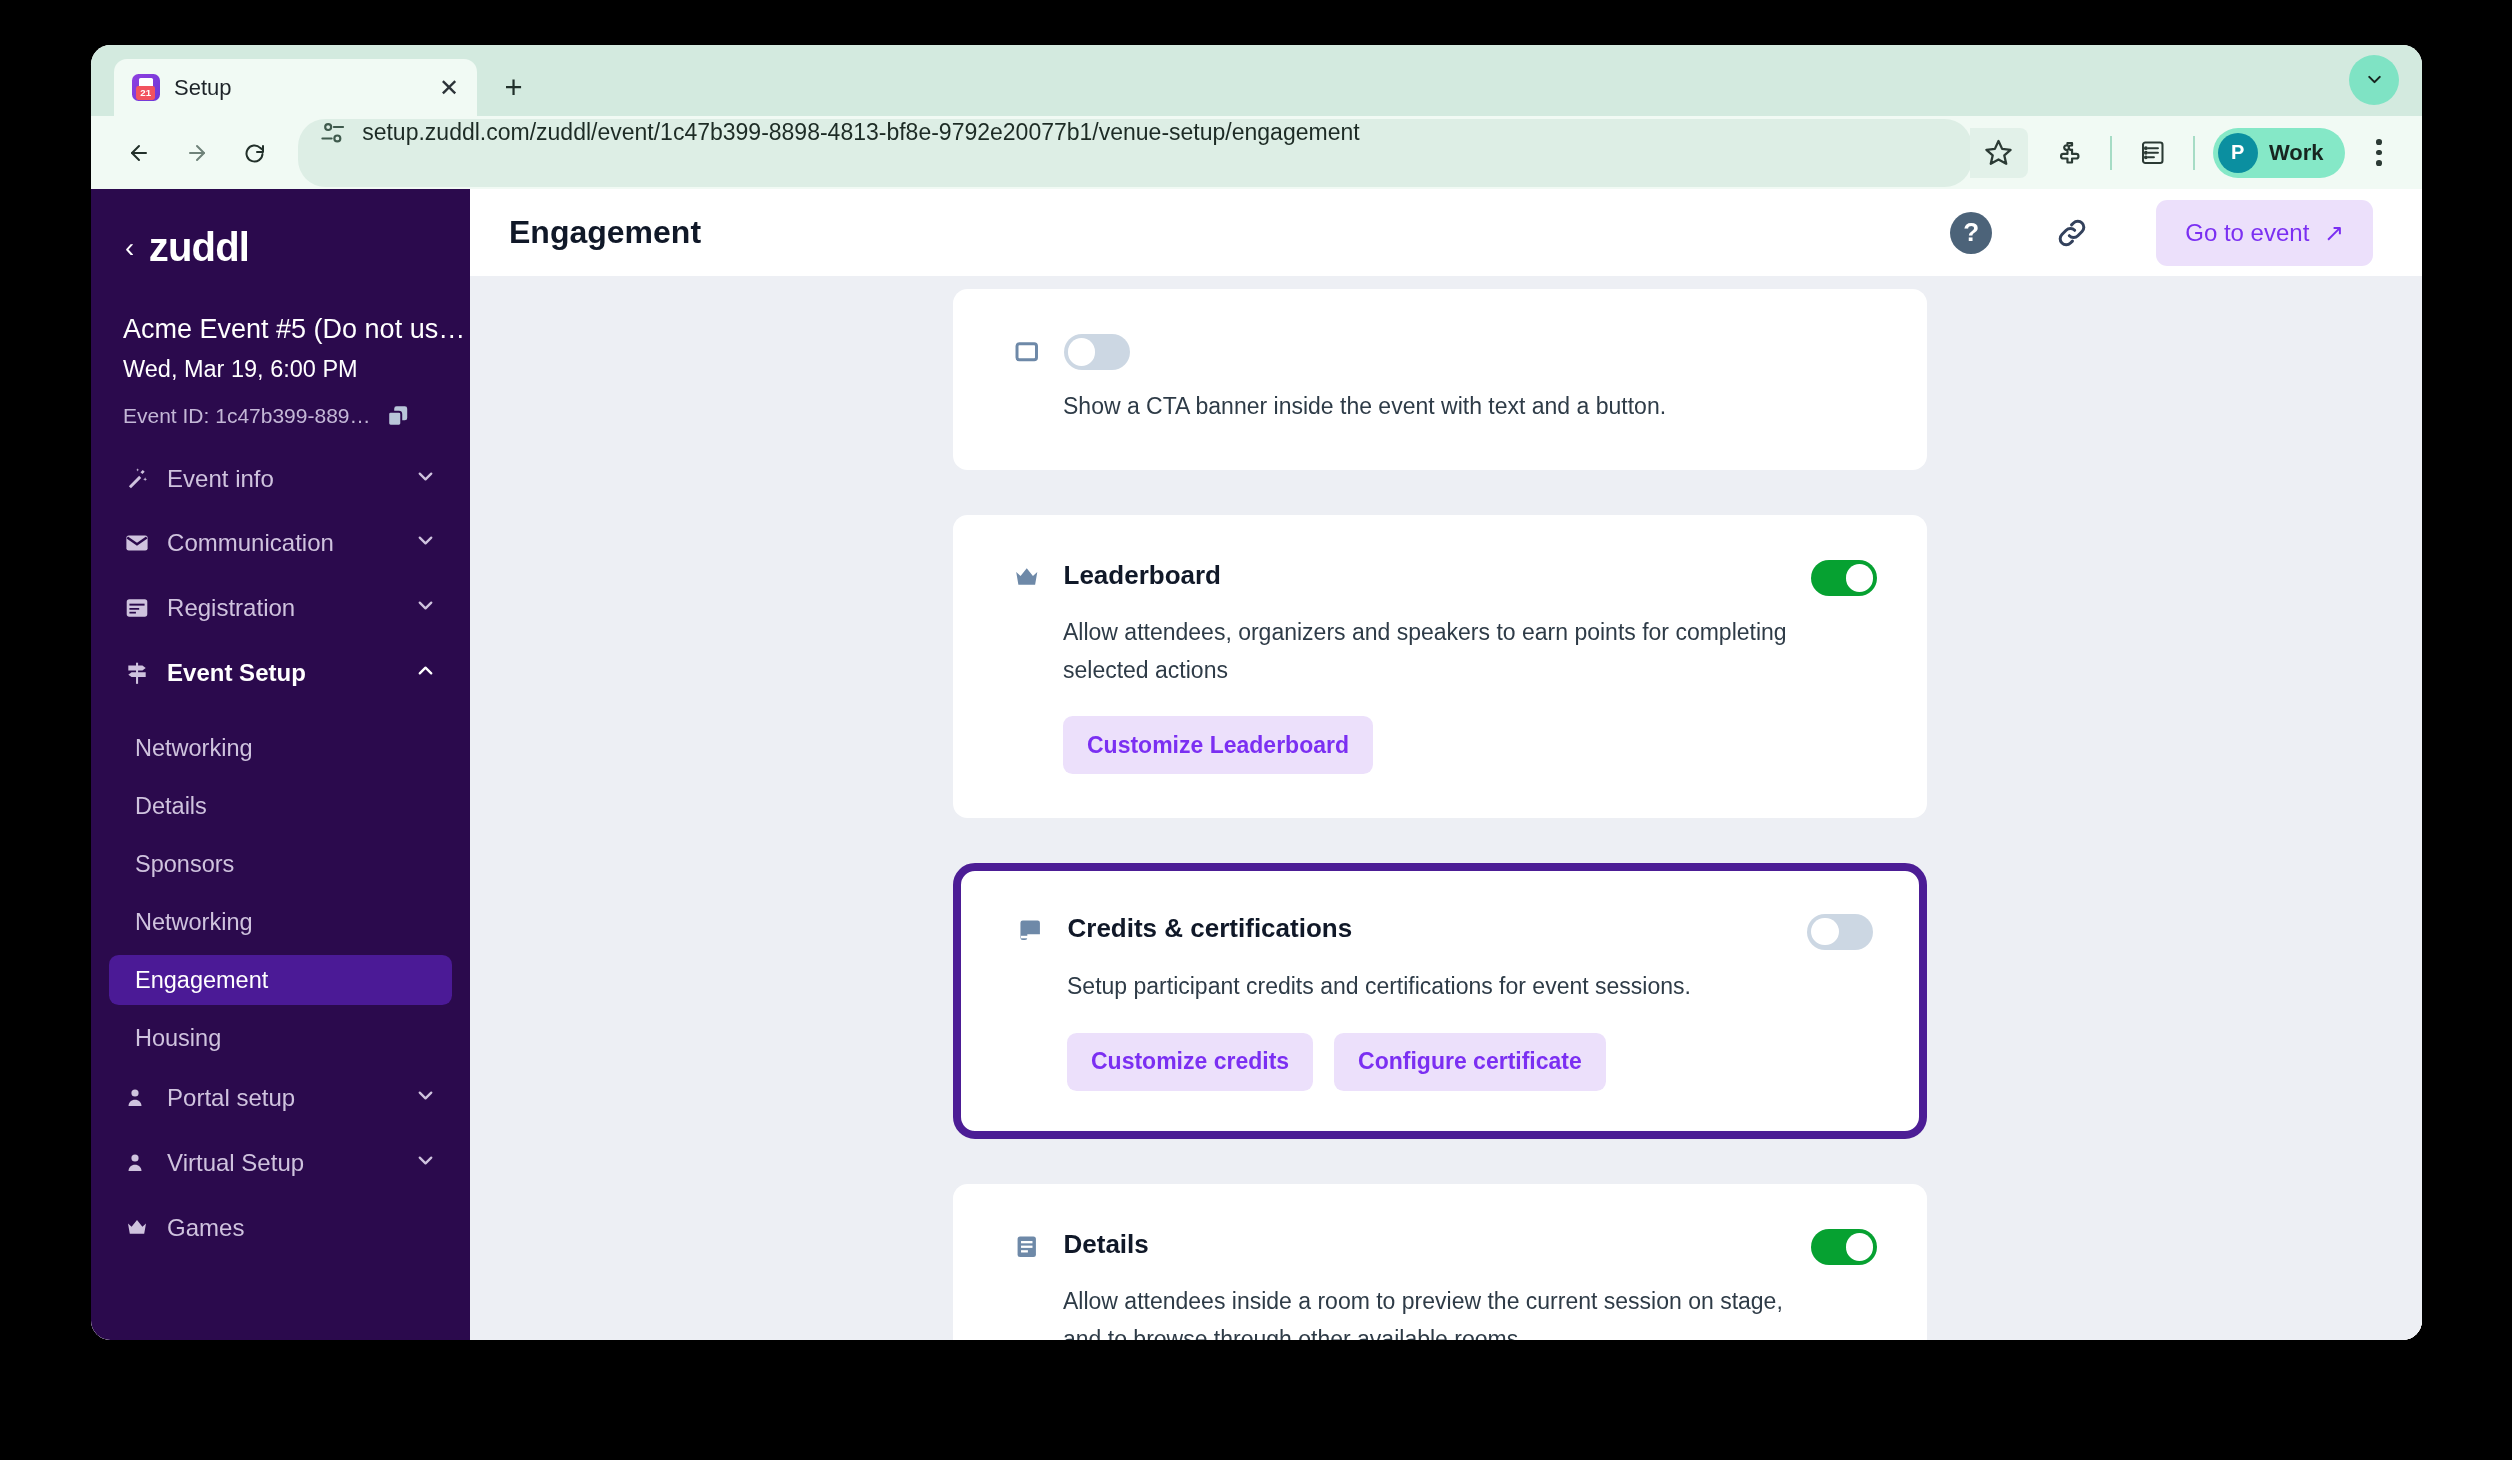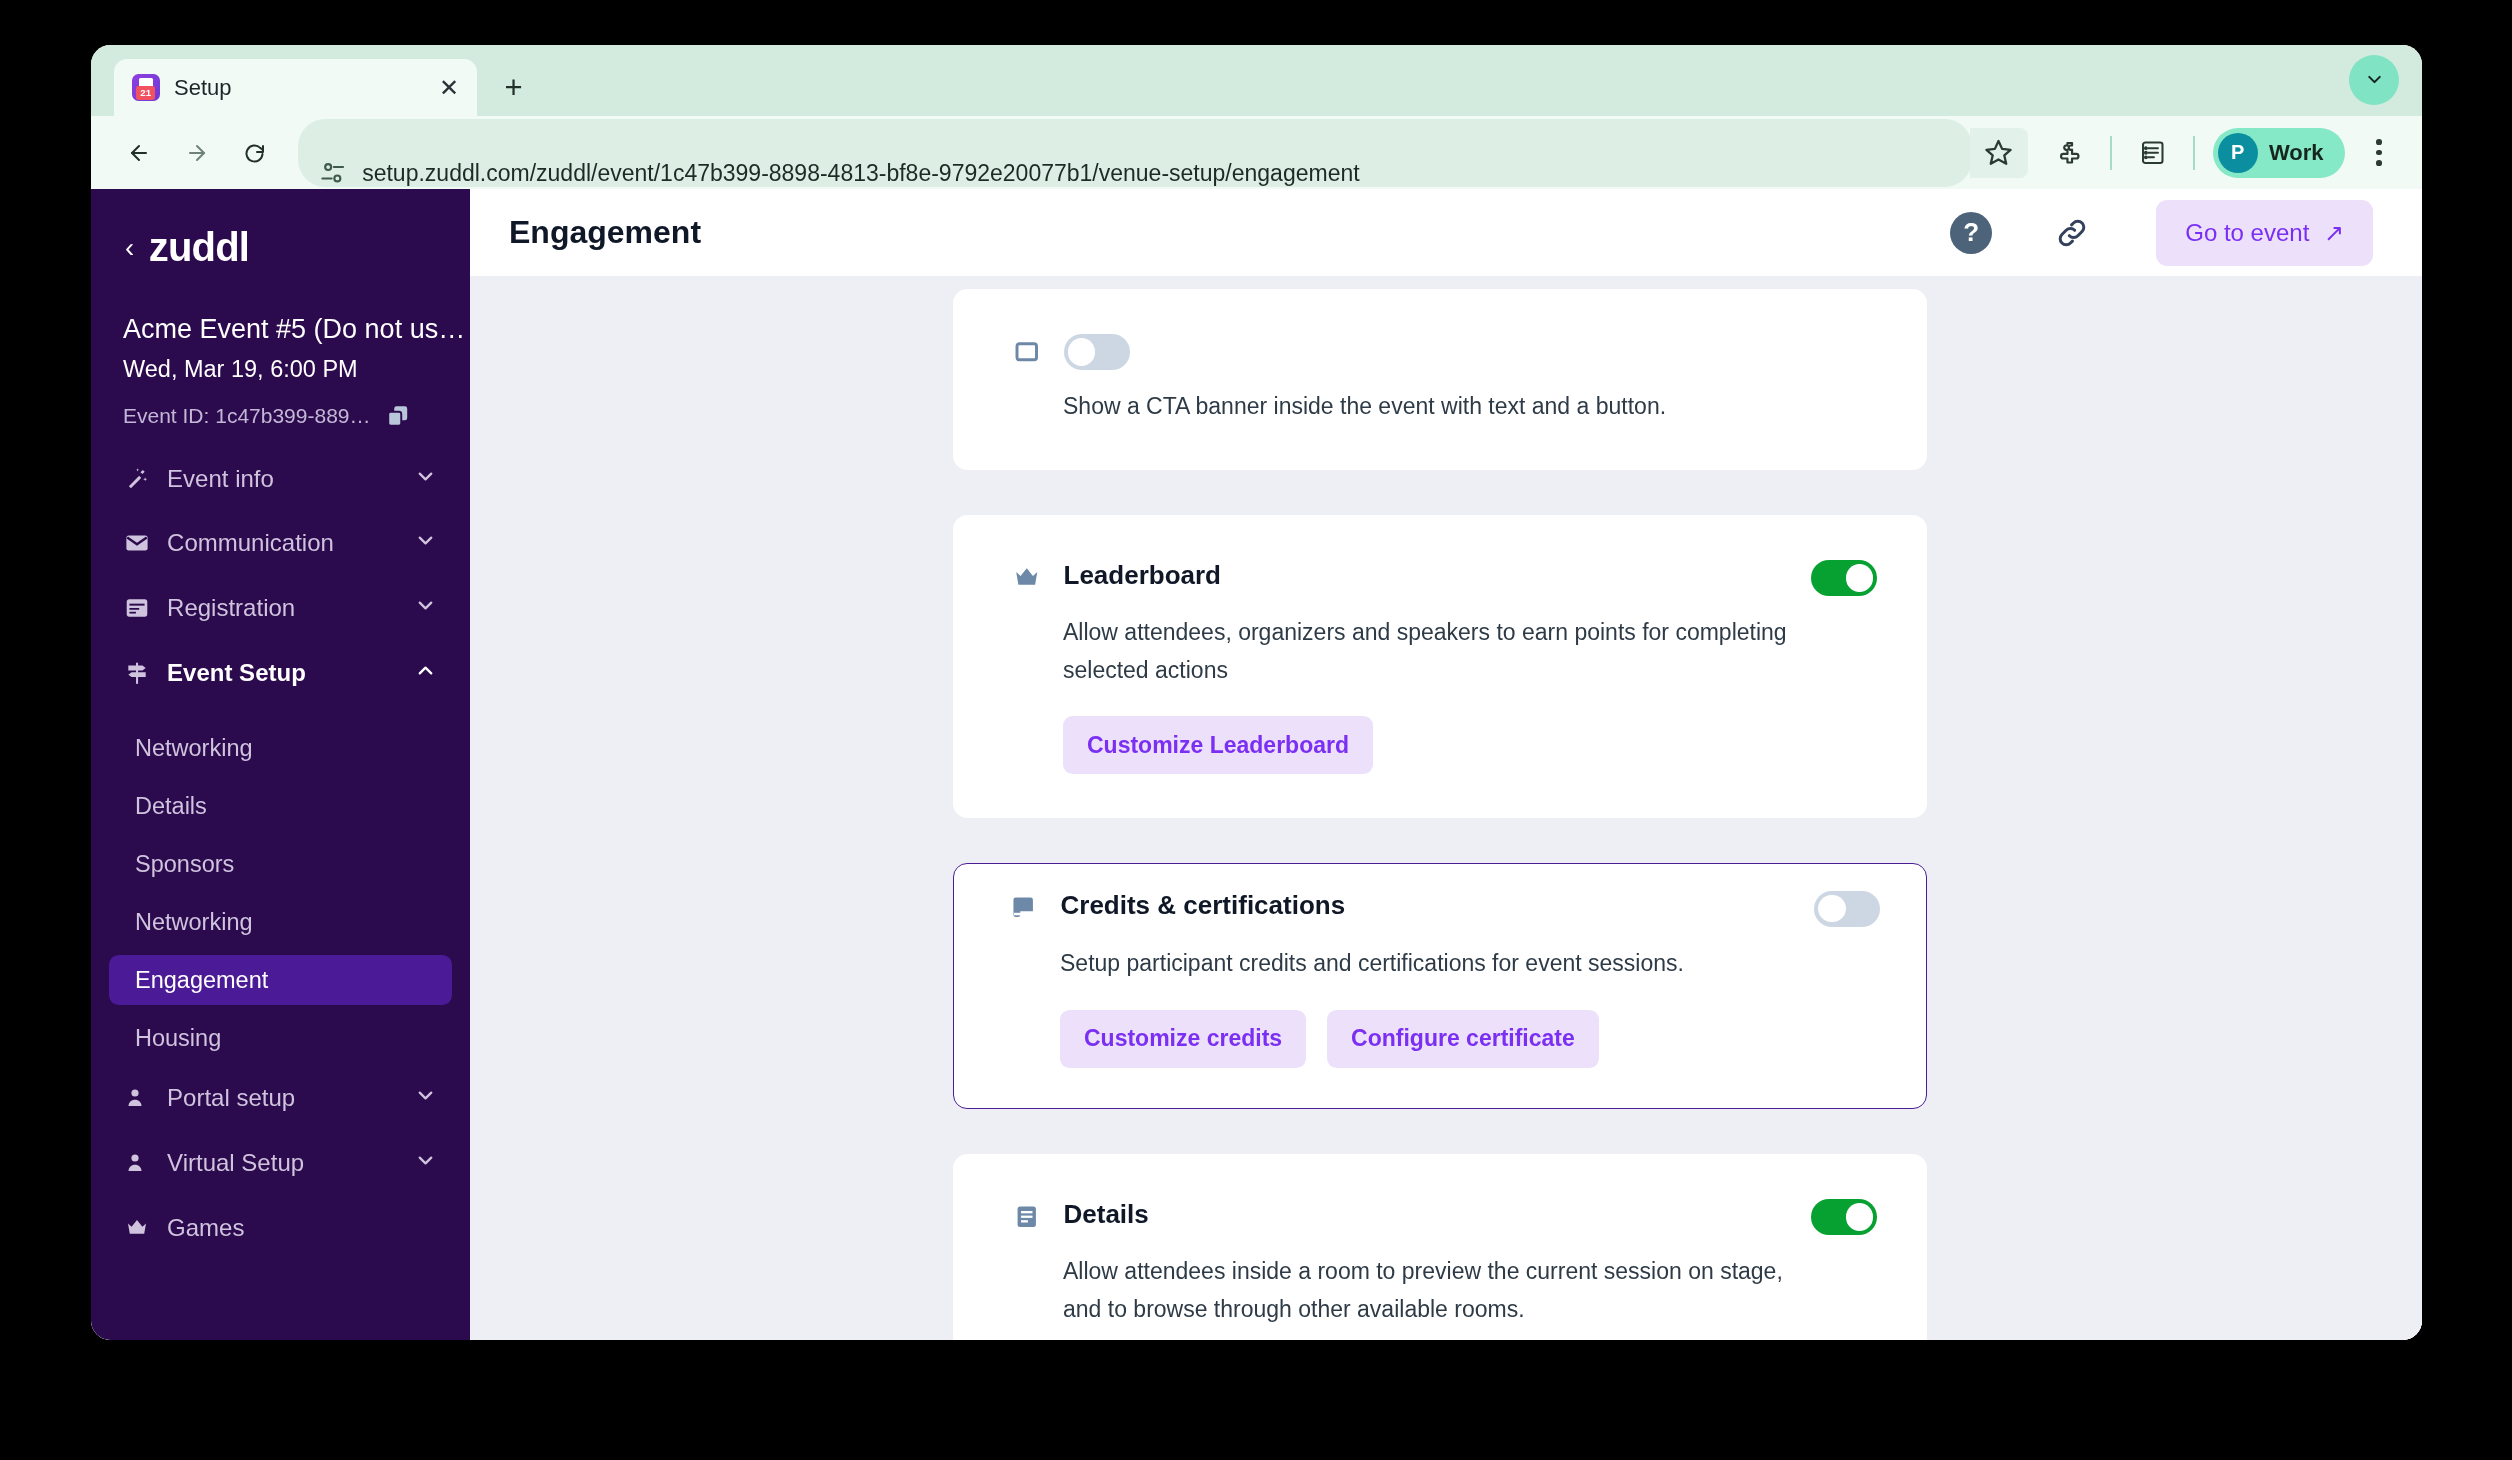--- a/index.html
+++ b/index.html
@@ -114,21 +114,21 @@
     cursor: pointer; flex: none;
   }
   .nav-btn svg { width: 24px; height: 24px; }
 
   .omnibox {
     flex: 1;
     height: 68px;
     margin-left: 9.7px; margin-right: 11.3px;
     background: #ddeee5;
     border-radius: 27.5px;
-    display: flex; align-items: flex-end;
+    display: flex; align-items: flex-start;
     padding: 0 21px;
     min-width: 0;
   }
   .site-icon { width: 27.5px; height: 27.5px; flex: none; }
   .url-text {
     margin-left: 16px;
     font-size: 23px;
     color: #1d2b25;
     white-space: nowrap; overflow: hidden;
   }
@@ -312,23 +312,23 @@
     gap: 45px;
     padding-top: 9.7px;
   }
   .card {
     background: #ffffff;
     border-radius: 14.6px;
     padding: 44px 50px 44px 60px;
     position: relative;
   }
   .card.highlighted {
-    border: 1px solid #4c1d95;
-    border-radius: 14px;
-    padding: 25px 46px 40px 56px;
+    border: 8px solid #4c1d95;
+    border-radius: 22px;
+    padding: 41px 46px 40px 56px;
   }
   .card-head {
     display: flex; align-items: flex-start;
     gap: 23px;
   }
   .card-icon { width: 27.5px; height: 27.5px; flex: none; margin-top: 4.9px; }
   .card-title {
     font-size: 26px; font-weight: bold; color: #101828;
     flex: 1;
     line-height: 1.25;

